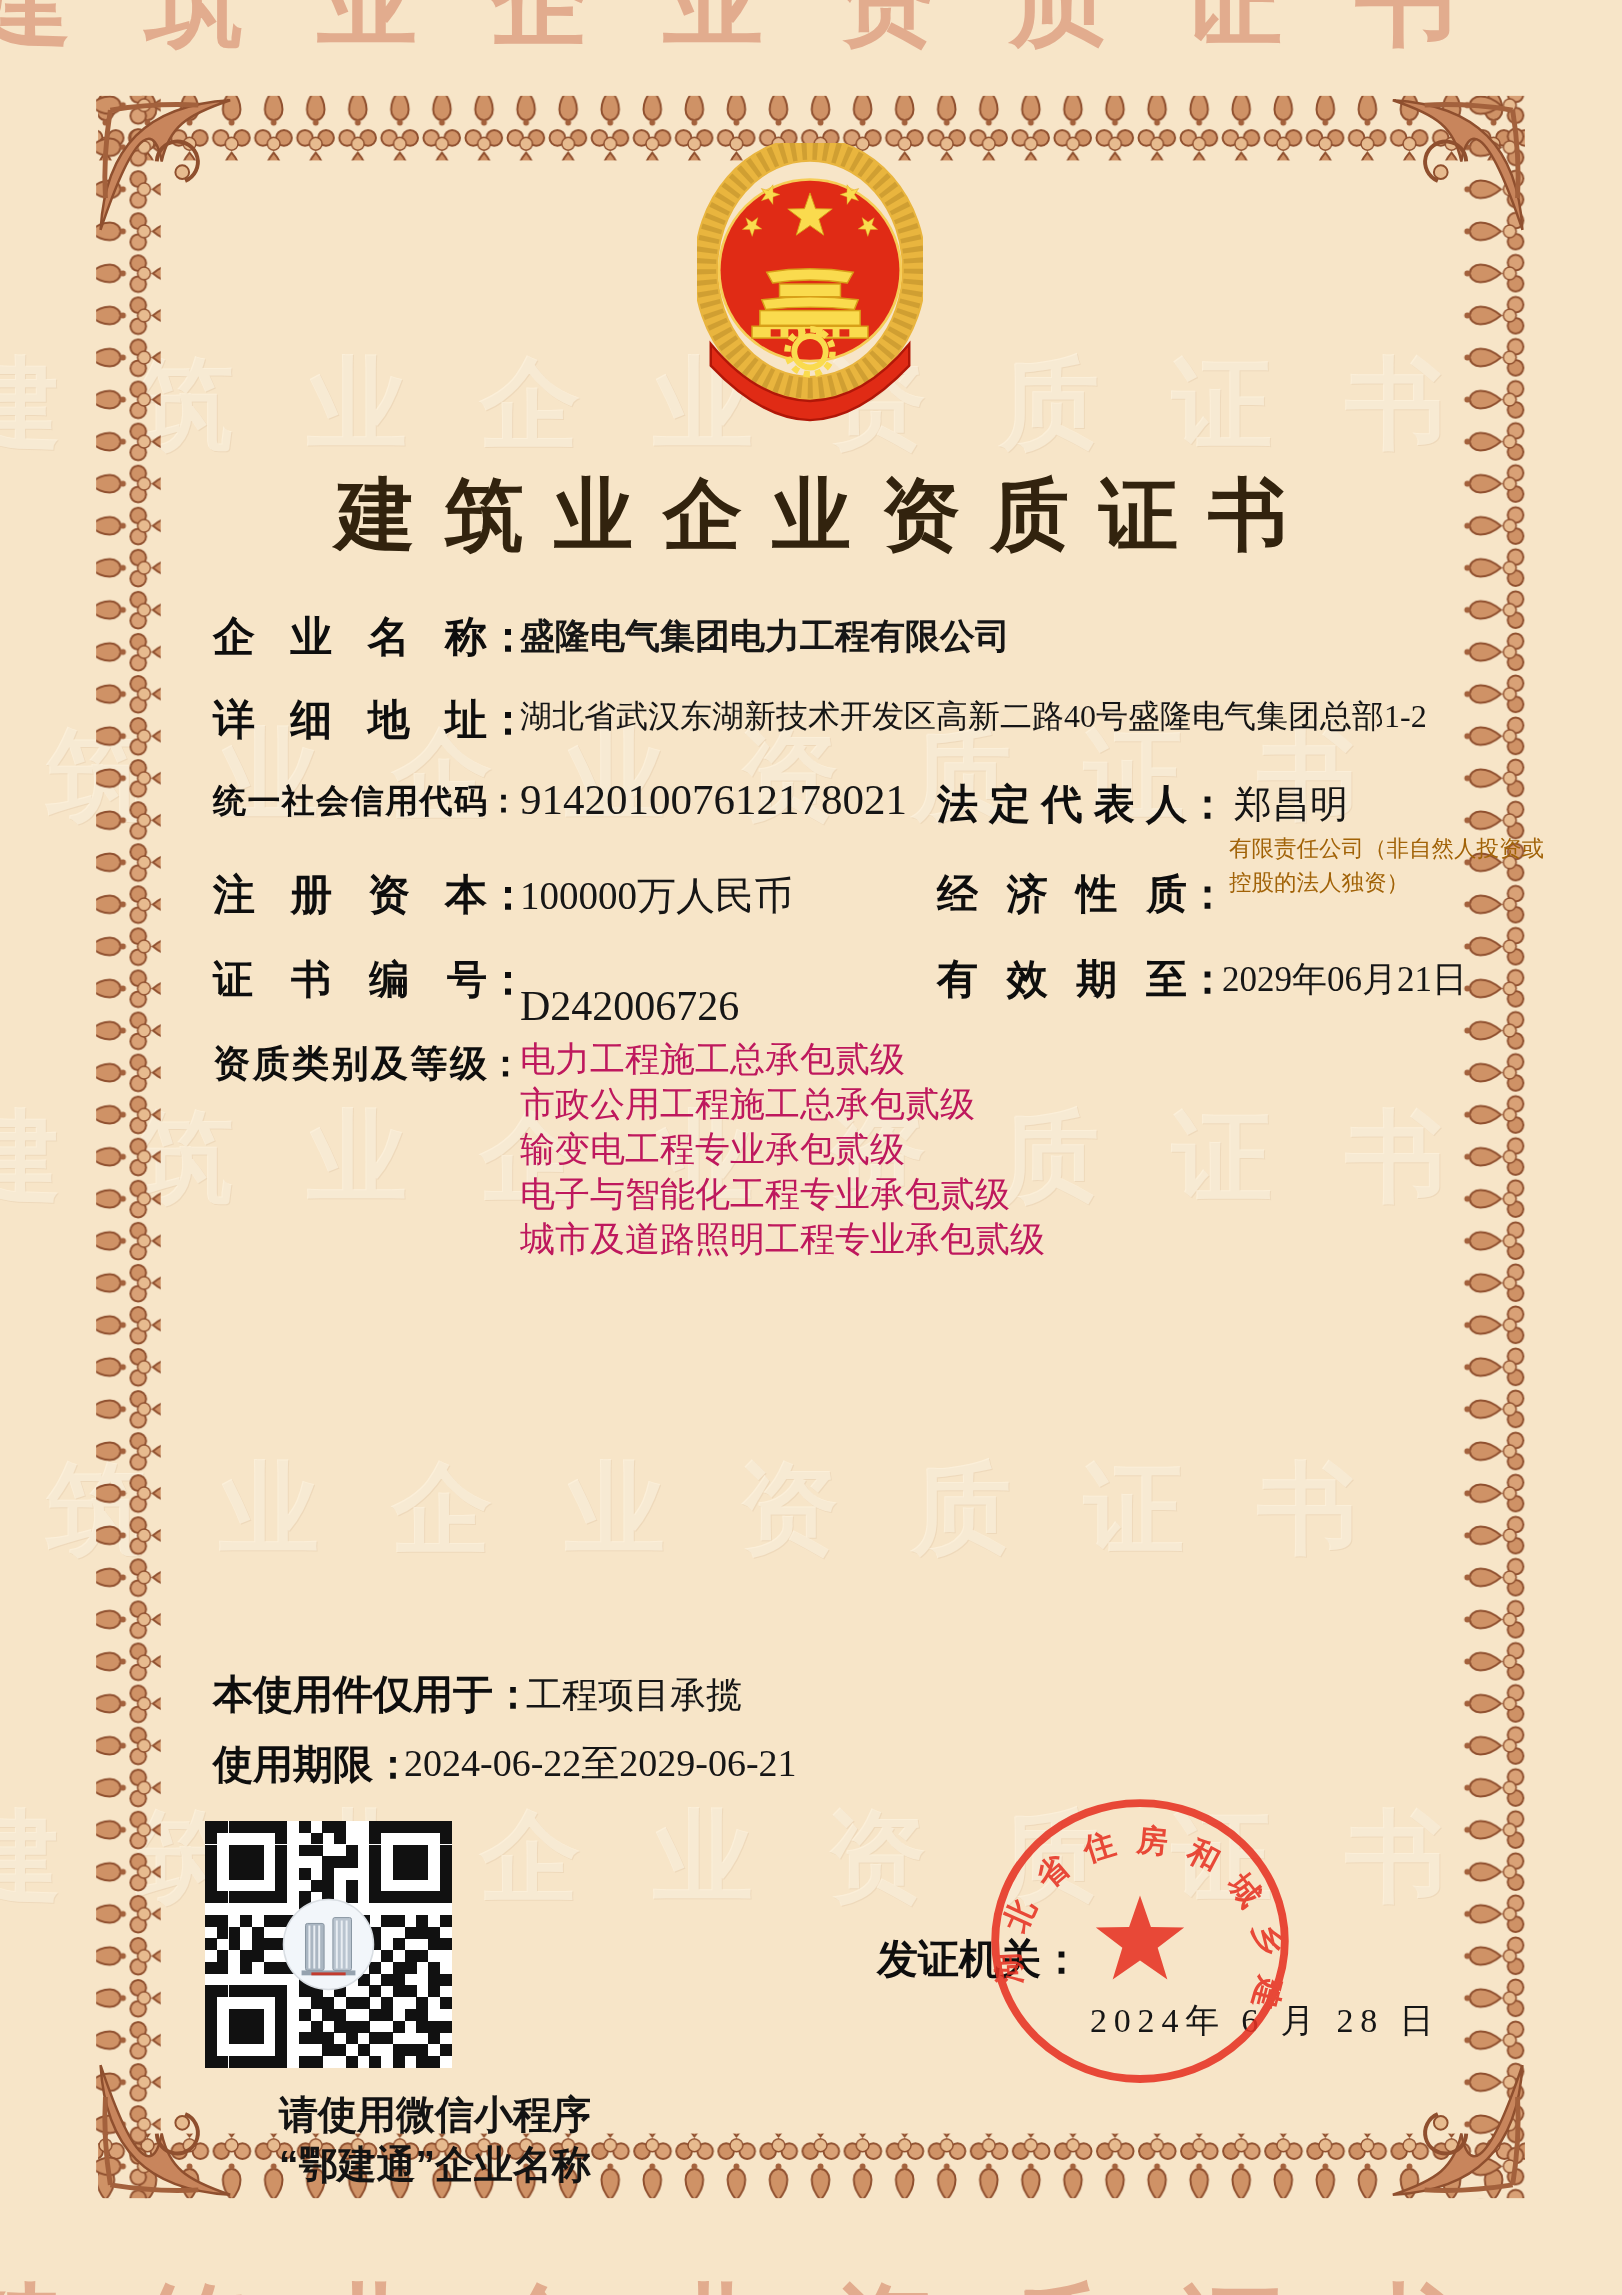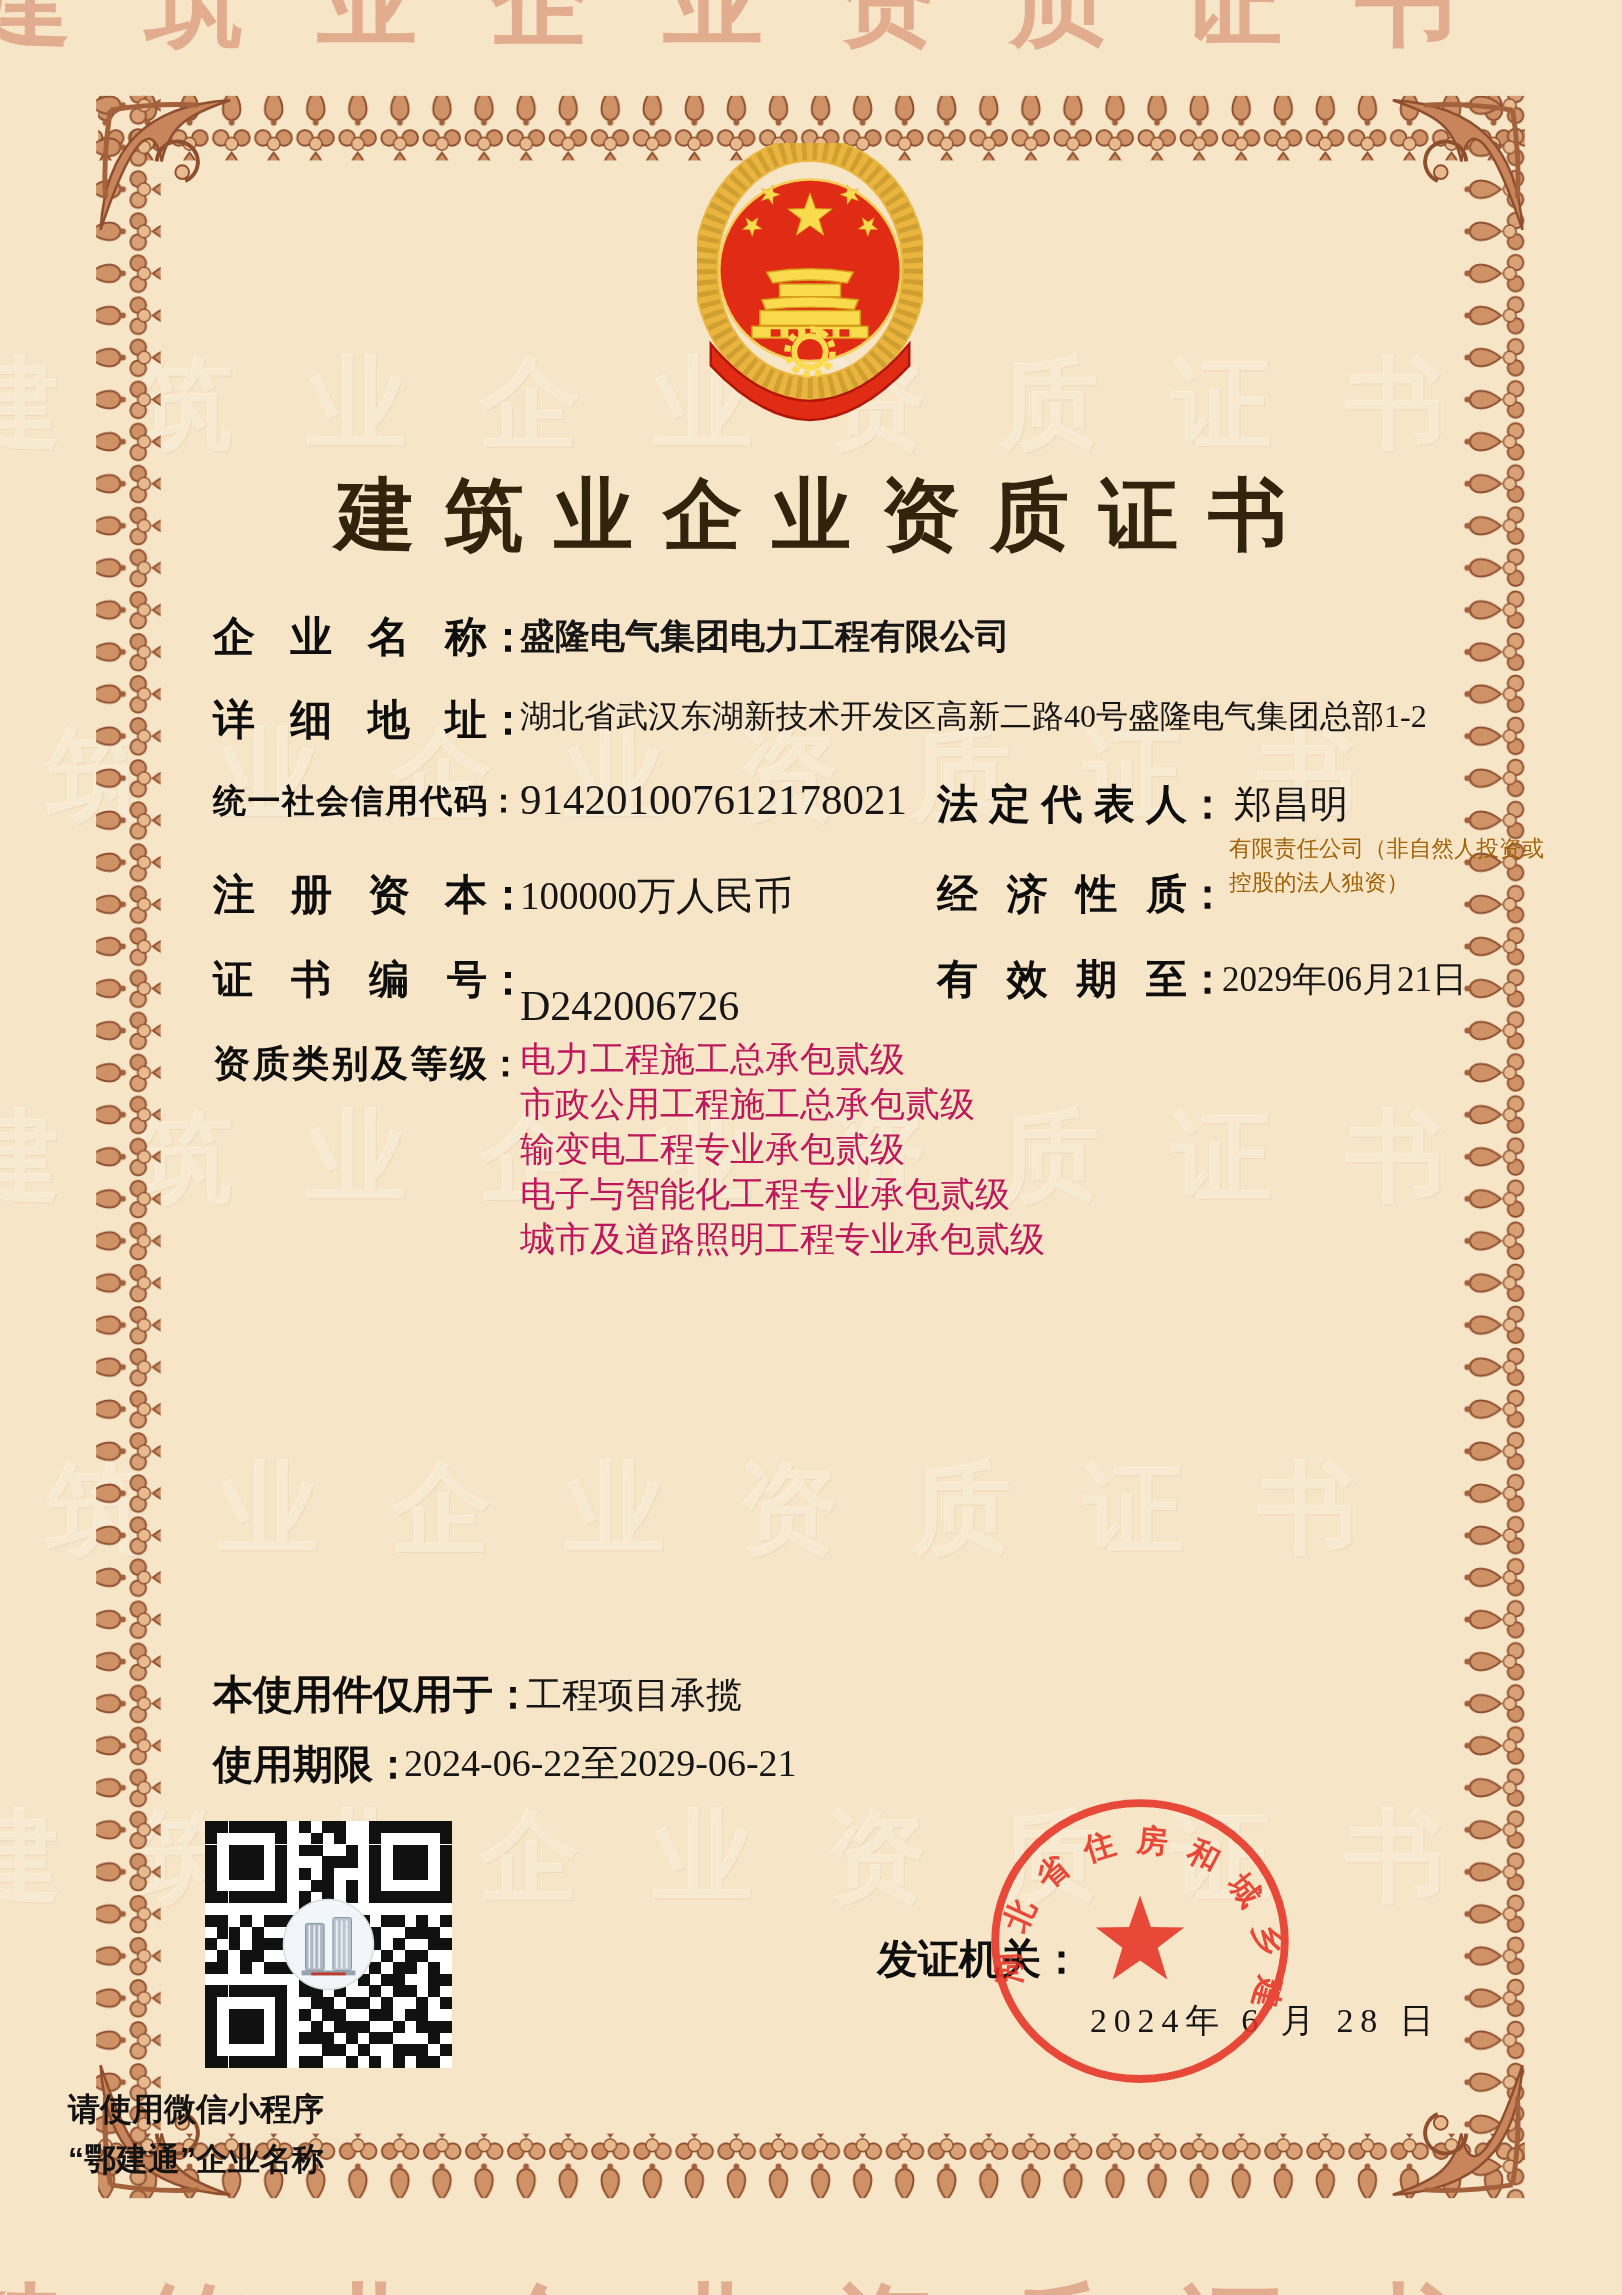--- a/index.html
+++ b/index.html
@@ -34,22 +34,22 @@
         font-family:"Liberation Serif","DejaVu Serif",serif;
         font-size:22.5px;line-height:34px;width:333px;white-space:normal}
   .qlist{position:absolute;left:520px;top:1037px;z-index:2;
          font-size:35px;line-height:45px;color:#be185d;
          font-family:"Liberation Serif","DejaVu Serif",serif}
   
   .qr{position:absolute;left:205px;top:1821px;width:247px;height:247px;
       background:#fff;z-index:2}
   .qr i{position:absolute;width:11.7px;height:11.7px;background:#111}
   .qr-logo{position:absolute;left:77px;top:77px;z-index:3}
-  .qr-cap{position:absolute;left:68px;width:523px;text-align:left;
-          font-weight:bold;color:#131313;font-size:32px;z-index:2;white-space:nowrap}
+  .qr-cap{position:absolute;left:68px;width:523px;text-align:right;
+          font-weight:bold;color:#131313;font-size:39px;z-index:2;white-space:nowrap}
   
   .authority{position:absolute;left:877px;top:1932px;font-size:41px;font-weight:bold;
              color:#0e0e0e;z-index:2;white-space:nowrap}
   .issue-date{position:absolute;left:1090px;top:1998px;font-size:34px;letter-spacing:6.8px;
               font-family:"Liberation Serif","DejaVu Serif",serif;color:#161616;z-index:2;white-space:nowrap}
   .seal{position:absolute;left:981px;top:1795px;z-index:4;opacity:.88}
 </style>
 </head>
 <body>
 

